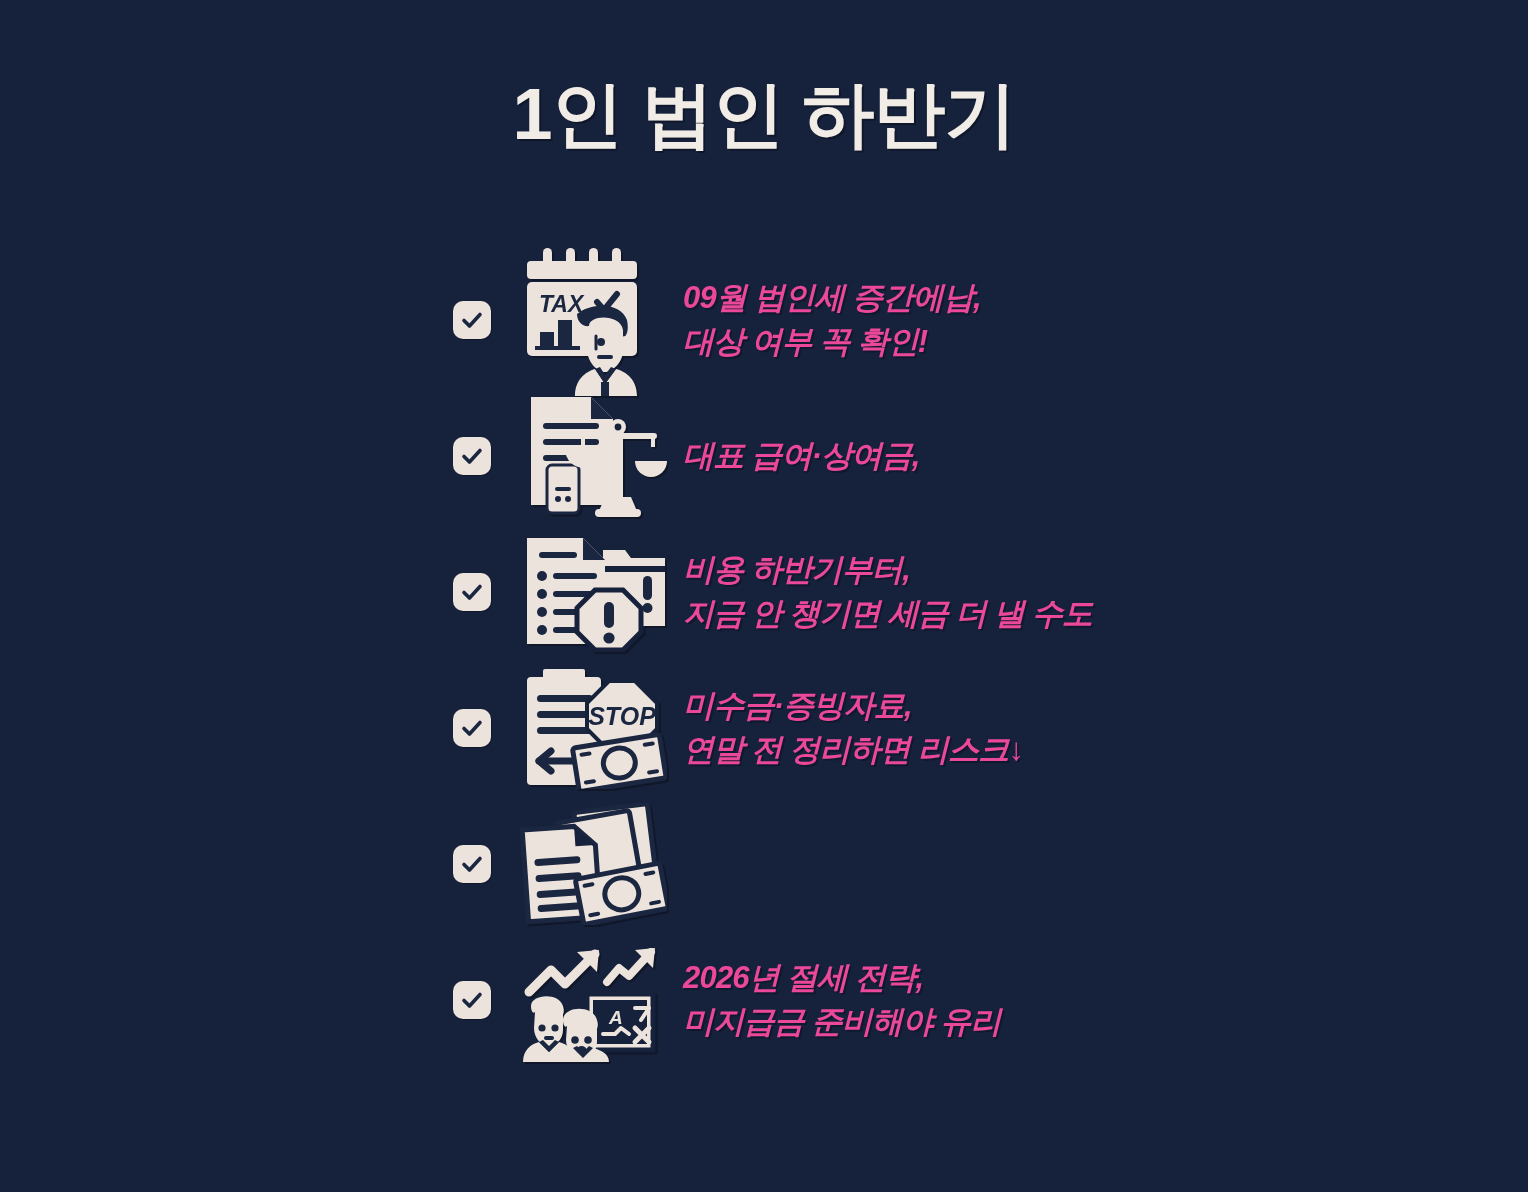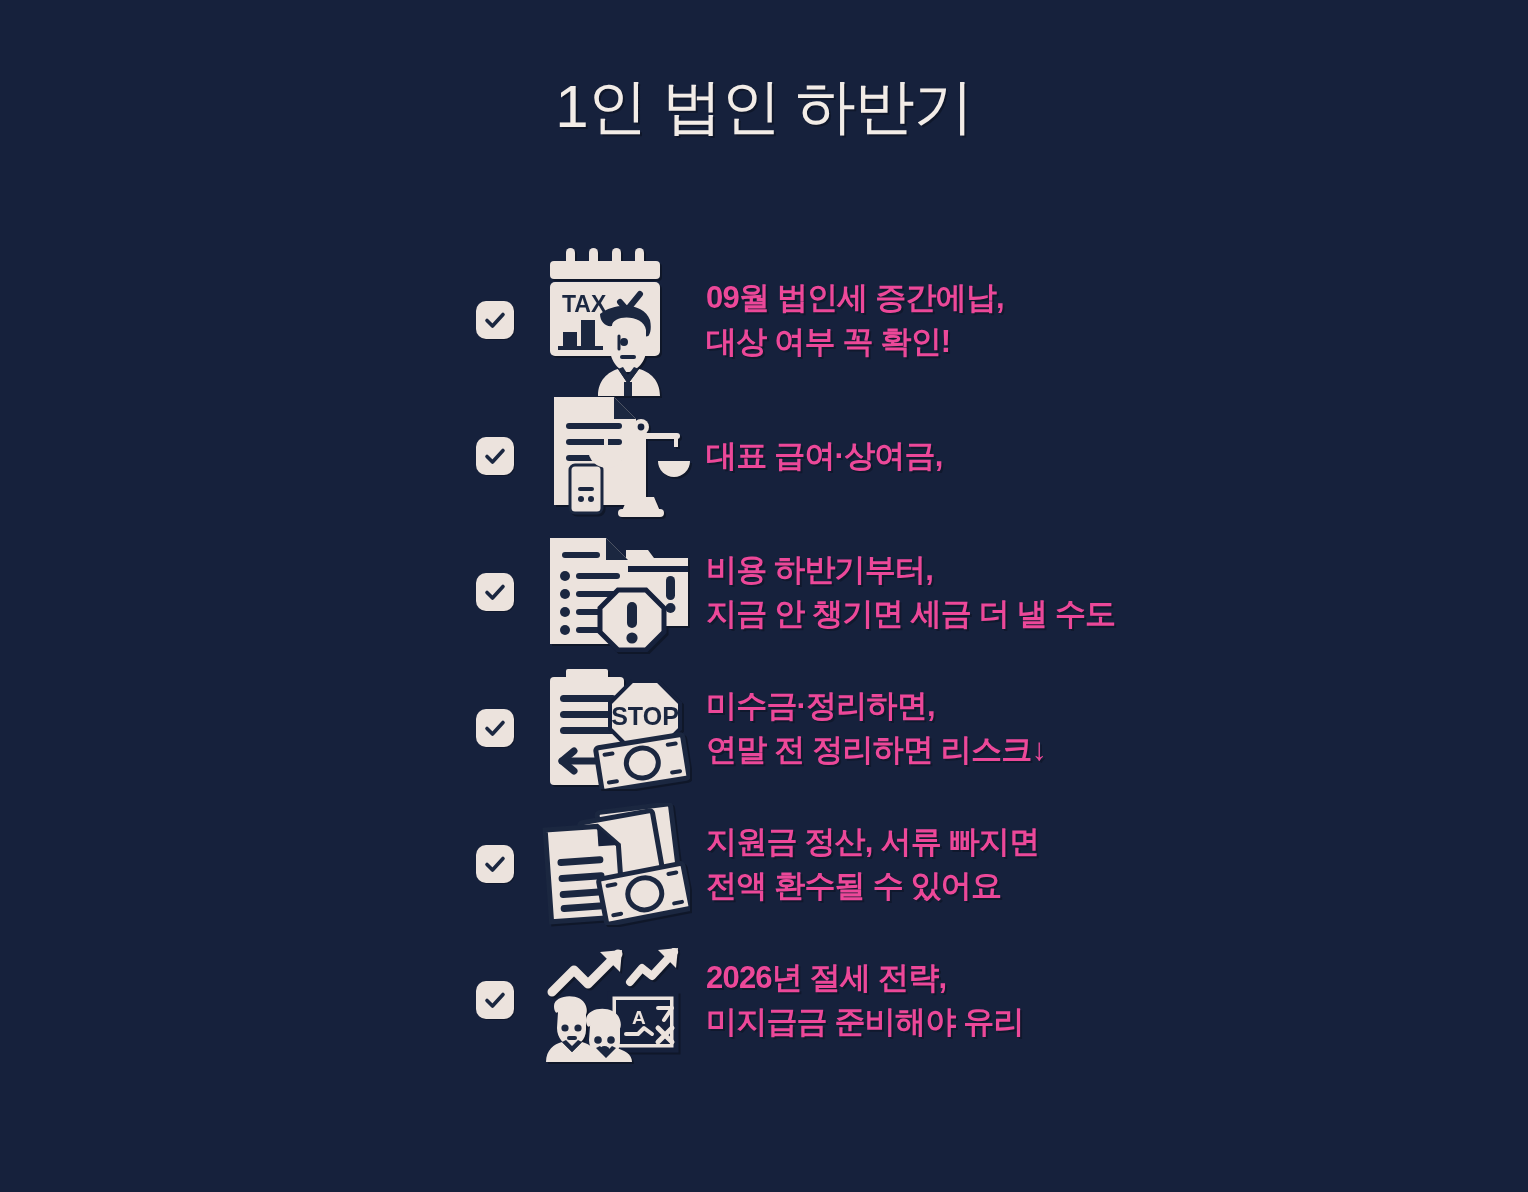--- a/index.html
+++ b/index.html
@@ -25,33 +25,34 @@
 
   
   .title-block {
     width: 100%;
     padding-top: 66px;
     text-align: center;
   }
 
   .title-line {
     color: #f2ece7;
-    font-size: 60px;
-    font-weight: normal;
+    font-size: 72px;
+    font-weight: bold;
     line-height: 1.36;
     letter-spacing: -1px;
     text-shadow: 2px 2px 0 rgba(0,0,0,0.28);
   }
 
   
   .checklist {
     position: absolute;
     top: 252px;
-    left: 476px;
+    left: 453px;
     width: 1000px;
+    font-style: italic;
   }
 
   .check-row {
     display: flex;
     align-items: center;
     height: 136px;
     position: relative;
   }
 
   .checkbox {
@@ -269,21 +270,21 @@
           <text x="105" y="58" text-anchor="middle" font-family="'Liberation Sans', sans-serif" font-size="25" font-weight="bold" fill="#1b2740">STOP</text>
 
           <g transform="rotate(-9 102 94)">
             <rect x="58" y="74" width="88" height="44" rx="3" class="cream" stroke="#1b2740" stroke-width="5"></rect>
             <ellipse cx="102" cy="96" rx="16" ry="15" class="cream" stroke="#1b2740" stroke-width="5"></ellipse>
             <path d="M66 82 L74 82 M66 110 L74 110 M130 82 L138 82 M130 110 L138 110" class="stroke-navy" stroke-width="4" stroke-linecap="round"></path>
           </g>
         </svg>
       </div>
       <div class="row-text">
-        <span>미수금·정리하면,</span>
+        <span>미수금·증빙자료,</span>
         <span class="l2">연말 전 정리하면 리스크↓</span>
       </div>
     </div>
 
     <div class="check-row">
       <div class="checkbox">
         <svg width="24" height="24" viewBox="0 0 24 24" aria-hidden="true">
           <path d="M4 12.5 L9.5 18 L20 6.5" class="stroke-navy" stroke-width="3.6" stroke-linecap="round" stroke-linejoin="round"></path>
         </svg>
       </div>
@@ -307,24 +308,20 @@
             <rect x="18" y="100" width="46" height="7" rx="3.5" class="navy"></rect>
           </g>
 
           <g transform="rotate(-11 104 92)">
             <rect x="62" y="68" width="86" height="46" rx="3" class="cream" stroke="#1b2740" stroke-width="5"></rect>
             <ellipse cx="105" cy="91" rx="17" ry="16" class="cream" stroke="#1b2740" stroke-width="5"></ellipse>
             <path d="M70 76 L78 76 M70 106 L78 106 M132 76 L140 76 M132 106 L140 106" class="stroke-navy" stroke-width="4" stroke-linecap="round"></path>
           </g>
         </svg>
       </div>
-      <div class="row-text">
-        <span>지원금 정산, 서류 빠지면</span>
-        <span class="l2">전액 환수될 수 있어요</span>
-      </div>
     </div>
 
     <div class="check-row">
       <div class="checkbox">
         <svg width="24" height="24" viewBox="0 0 24 24" aria-hidden="true">
           <path d="M4 12.5 L9.5 18 L20 6.5" class="stroke-navy" stroke-width="3.6" stroke-linecap="round" stroke-linejoin="round"></path>
         </svg>
       </div>
       <div class="row-icon">
         <svg width="150" height="124" viewBox="0 0 150 124">

